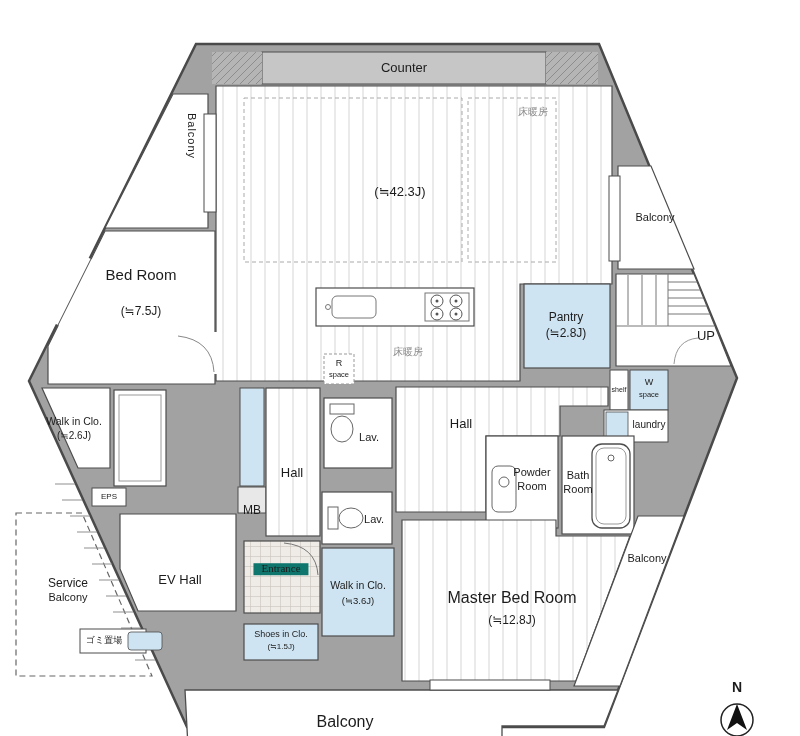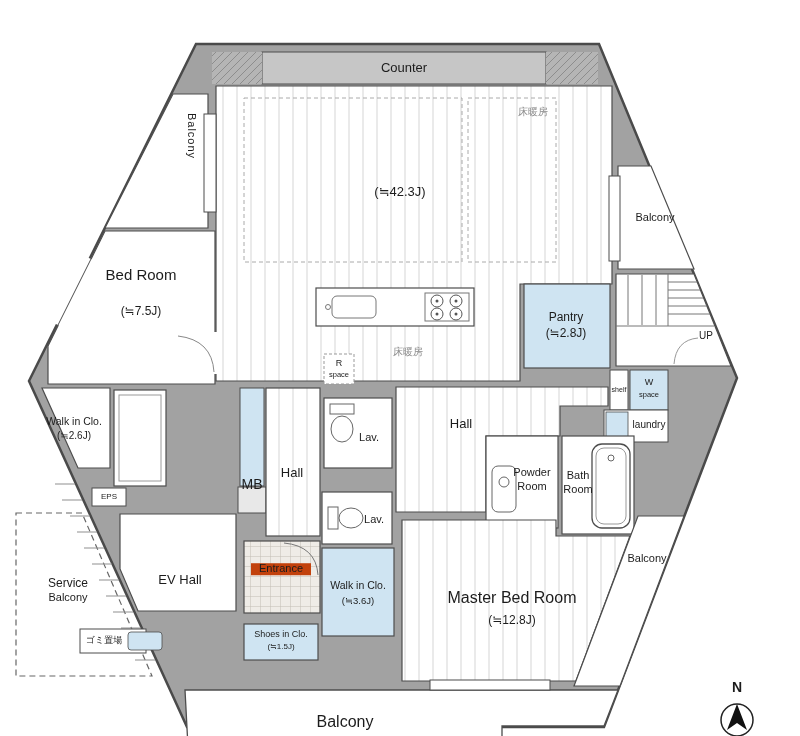--- a/index.html
+++ b/index.html
@@ -3,21 +3,21 @@
 <meta charset="utf-8">
 <style>
   html,body{margin:0;padding:0;background:#fff;}
   #stage{position:relative;width:800px;height:736px;background:#fff;overflow:hidden;
          font-family:"Liberation Sans",sans-serif;margin-top:36px;}
   #stage svg{position:absolute;left:0;top:0;}
   .lbl{position:absolute;transform:translate(-50%,-50%);white-space:nowrap;color:#1c1c1c;
        text-align:center;line-height:1.05;}
   .gray{color:#8b8b8b;}
   .vert{writing-mode:vertical-rl;letter-spacing:1px;}
-  .tag{background:#c2410c;padding:0 8px;}
+  .tag{background:#0f766e;padding:0 8px;font-family:Liberation Serif, serif;}
   .bold{font-weight:bold;}
 </style>
 </head>
 <body>
 
 <div id="stage">
 
 <svg width="800" height="736" viewBox="0 0 800 736">
   <defs>
     <pattern id="wood" width="14" height="14" patternUnits="userSpaceOnUse">
@@ -197,21 +197,21 @@
 
 <div class="lbl vert" style="left:191px;top:100px;font-size:11px">Balcony</div>
 <div class="lbl" style="left:655px;top:182px;font-size:11px">Balcony</div>
 
 <div class="lbl" style="left:141px;top:239px;font-size:15px">Bed Room</div>
 <div class="lbl" style="left:141px;top:275px;font-size:12px">(≒7.5J)</div>
 
 <div class="lbl" style="left:566px;top:281px;font-size:12px">Pantry</div>
 <div class="lbl" style="left:566px;top:297px;font-size:12px">(≒2.8J)</div>
 
-<div class="lbl" style="left:706px;top:300px;font-size:10px">UP</div>
+<div class="lbl" style="left:706px;top:300px;font-size:13px">UP</div>
 <div class="lbl" style="left:619px;top:354px;font-size:7px">shelf</div>
 <div class="lbl" style="left:649px;top:347px;font-size:9px">W</div>
 <div class="lbl" style="left:649px;top:359px;font-size:7.5px">space</div>
 <div class="lbl" style="left:339px;top:328px;font-size:9px">R</div>
 <div class="lbl" style="left:339px;top:339px;font-size:7.5px">space</div>
 
 <div class="lbl gray" style="left:408px;top:316px;font-size:10px">床暖房</div>
 
 <div class="lbl" style="left:74px;top:386px;font-size:10.5px">Walk in Clo.</div>
 <div class="lbl" style="left:74px;top:400px;font-size:10px">(≒2.6J)</div>
@@ -219,21 +219,21 @@
 <div class="lbl" style="left:292px;top:437px;font-size:13px">Hall</div>
 <div class="lbl" style="left:369px;top:402px;font-size:11px">Lav.</div>
 <div class="lbl" style="left:461px;top:388px;font-size:13px">Hall</div>
 <div class="lbl" style="left:649px;top:389px;font-size:10px">laundry</div>
 
 <div class="lbl" style="left:532px;top:437px;font-size:11px">Powder</div>
 <div class="lbl" style="left:532px;top:451px;font-size:11px">Room</div>
 <div class="lbl" style="left:578px;top:440px;font-size:11px">Bath</div>
 <div class="lbl" style="left:578px;top:454px;font-size:11px">Room</div>
 
-<div class="lbl" style="left:252px;top:448px;font-size:14px">MB</div>
+<div class="lbl" style="left:252px;top:474px;font-size:12px">MB</div>
 <div class="lbl" style="left:109px;top:461px;font-size:8px">EPS</div>
 <div class="lbl" style="left:374px;top:484px;font-size:11px">Lav.</div>
 
 <div class="lbl" style="left:180px;top:544px;font-size:13px">EV Hall</div>
 <div class="lbl tag" style="left:281px;top:533px;font-size:11px">Entrance</div>
 
 <div class="lbl" style="left:358px;top:550px;font-size:10.5px">Walk in Clo.</div>
 <div class="lbl" style="left:358px;top:565px;font-size:9.5px">(≒3.6J)</div>
 
 <div class="lbl" style="left:512px;top:562px;font-size:16px">Master Bed Room</div>

